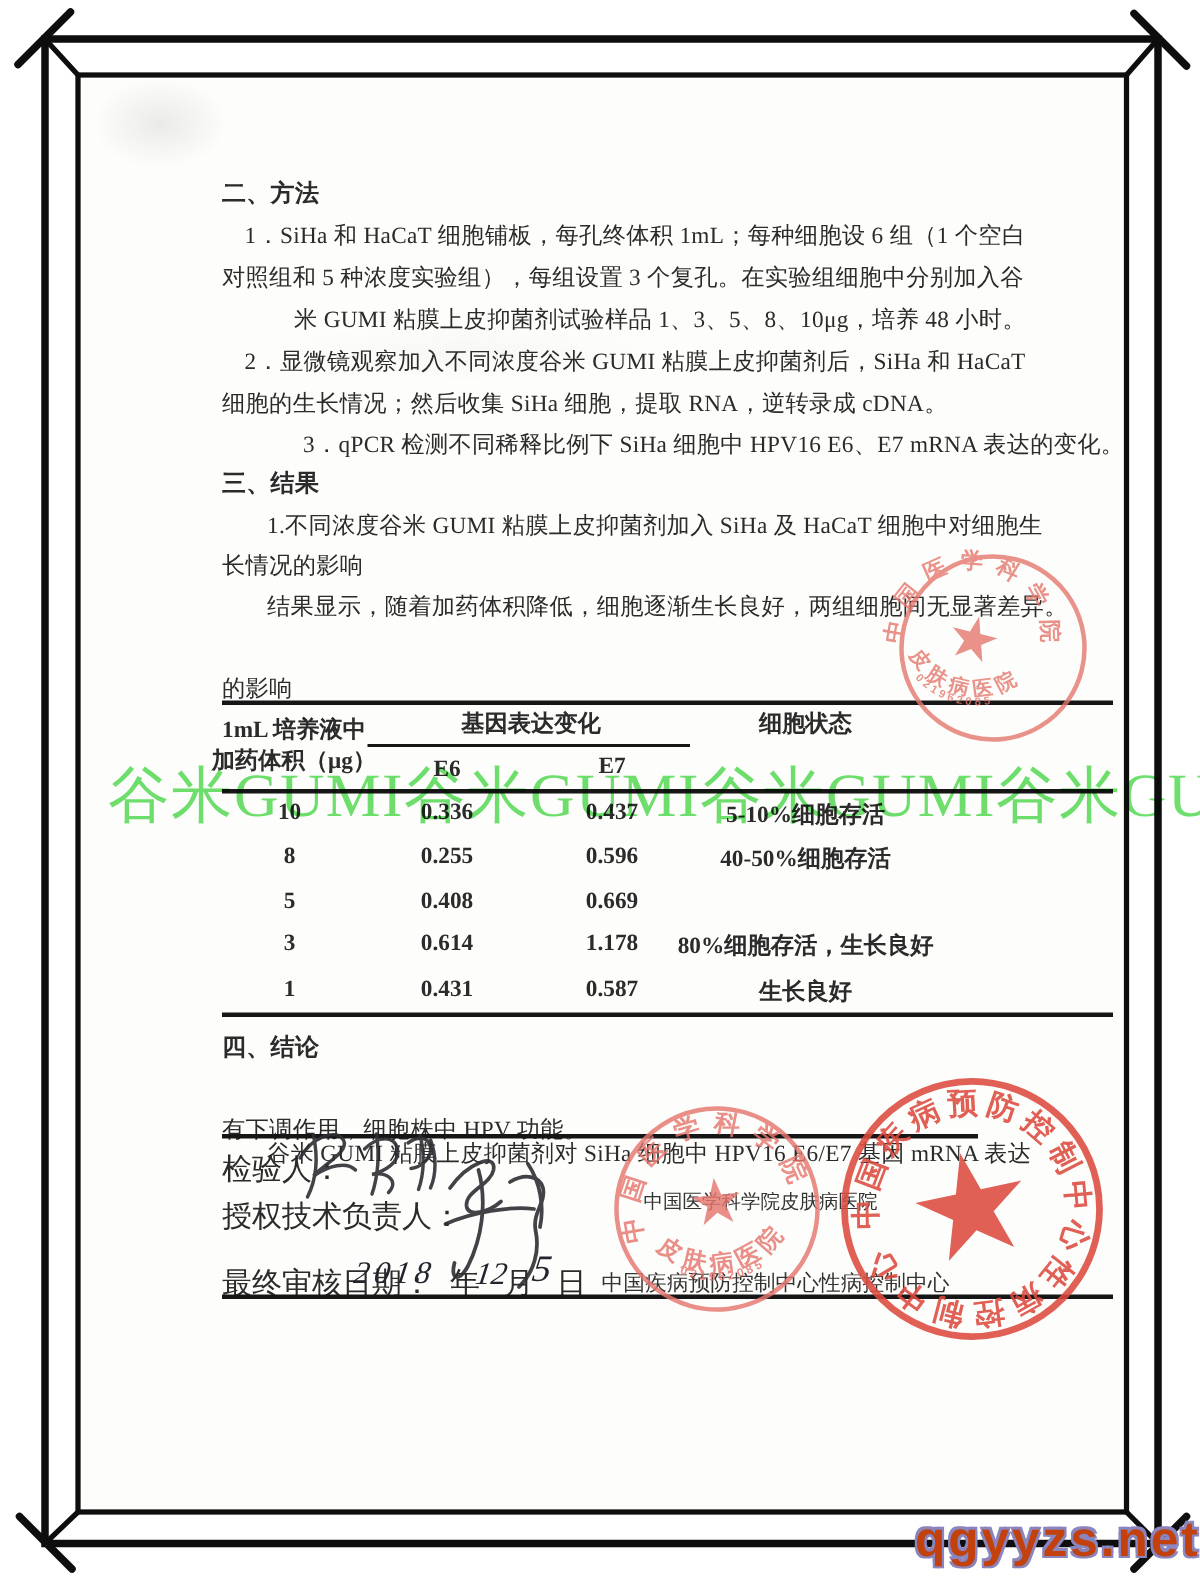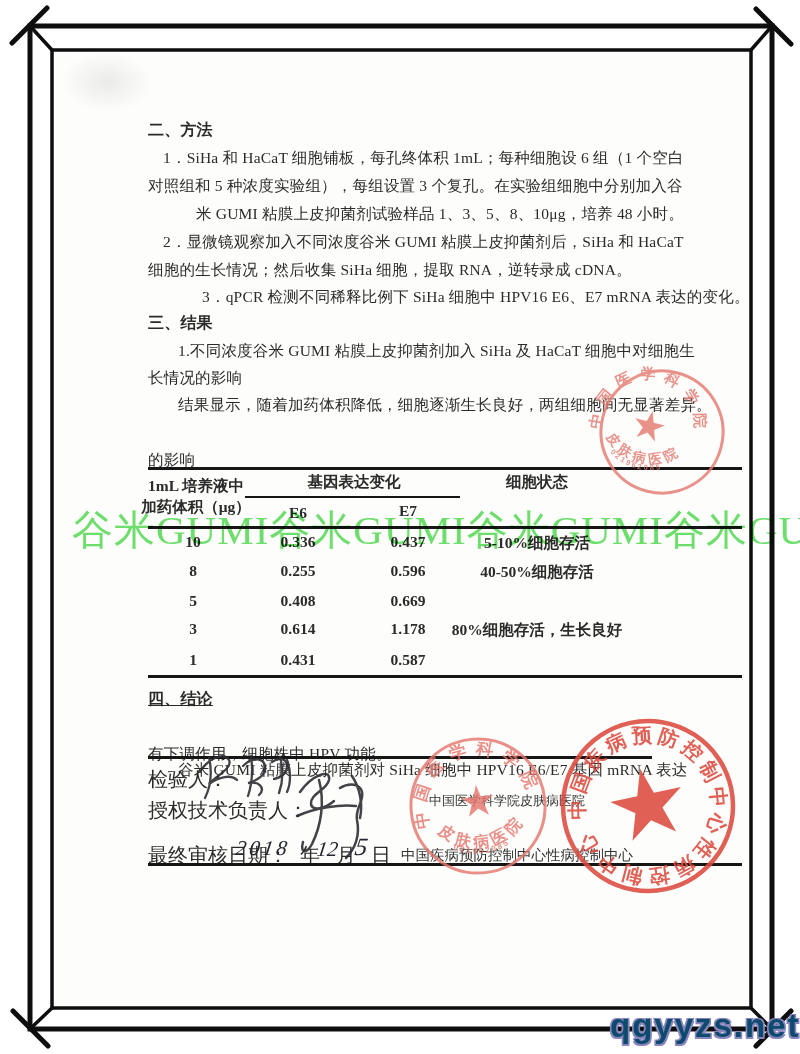--- a/index.html
+++ b/index.html
@@ -18,21 +18,21 @@
   
   #sig{position:absolute;left:148px;top:752px;width:596px;height:120px;z-index:2;}
   #sig .rule{position:absolute;background:#161616;}
   #sig .lbl{position:absolute;font-size:20px;white-space:nowrap;}
   .hand{font-style:italic;color:#23252e;font-size:21px;transform:skewX(-8deg);display:inline-block;}
   .org{position:absolute;font-size:13px;white-space:nowrap;color:#333;}
   
   #wm-green{position:absolute;left:72px;top:503px;font-size:41px;color:#5edc5e;opacity:.9;
             white-space:nowrap;z-index:5;mix-blend-mode:multiply;letter-spacing:1px;pointer-events:none;}
   #wm-site{position:absolute;left:610px;top:1007px;font-family:"Liberation Sans","DejaVu Sans",sans-serif;
-           font-weight:800;font-size:33px;letter-spacing:2px;color:#0c4a6e;z-index:7;pointer-events:none;
+           font-weight:800;font-size:33px;letter-spacing:2px;color:#c2410c;z-index:7;pointer-events:none;
            text-shadow:-1.5px -1.5px 0 #8a85bd,1.5px -1.5px 0 #8a85bd,-1.5px 1.5px 0 #8a85bd,1.5px 1.5px 0 #8a85bd,0 0 2px #8a85bd;}
   #overlay{position:absolute;left:0;top:0;z-index:4;pointer-events:none;}
   .stamp{mix-blend-mode:multiply;}
   .stamp-text{font-family:"Liberation Sans","DejaVu Sans",sans-serif;font-weight:700;}
 </style>
 </head>
 <body>
 
 <div id="stage">
   <div class="paper"></div>
@@ -79,25 +79,26 @@
     <div class="cell" style="left:220px;top:130px;width:80px;">0.669</div>
 
     <div class="cell" style="left:5px;top:158px;width:80px;">3</div>
     <div class="cell" style="left:110px;top:158px;width:80px;">0.614</div>
     <div class="cell" style="left:220px;top:158px;width:80px;">1.178</div>
     <div class="cell" style="left:287px;top:158px;width:204px;">80%细胞存活，生长良好</div>
 
     <div class="cell" style="left:5px;top:189px;width:80px;">1</div>
     <div class="cell" style="left:110px;top:189px;width:80px;">0.431</div>
     <div class="cell" style="left:220px;top:189px;width:80px;">0.587</div>
+    <div class="cell" style="left:287px;top:189px;width:204px;">生长良好</div>
 
     <div class="rule" style="left:0;top:213px;width:594px;height:2.5px;"></div>
   </div>
 
-  <div class="tline heading" style="left:148px;top:688px;text-decoration:underline;">四、结论</div>
+  <div class="tline heading" style="left:148px;top:688px;">四、结论</div>
   <div class="tline" style="left:178px;top:715px;margin-top:44px;">谷米  GUMI 粘膜上皮抑菌剂对 SiHa 细胞中 HPV16 E6/E7 基因 mRNA 表达</div>
   <div class="tline" style="left:148px;top:743px;">有下调作用，细胞株中 HPV 功能。</div>
 
   <div id="sig">
     <div class="rule" style="left:0;top:4px;width:504px;height:2.5px;"></div>
     <div class="lbl" style="left:0;top:14px;">检验人：</div>
     <div class="lbl" style="left:0;top:45px;">授权技术负责人：</div>
     <div class="lbl" style="left:0;top:90px;">最终审核日期：</div>
     <span class="hand" style="position:absolute;left:88px;top:84px;letter-spacing:3px;">2018</span>
     <div class="lbl" style="left:152px;top:90px;">年</div>

